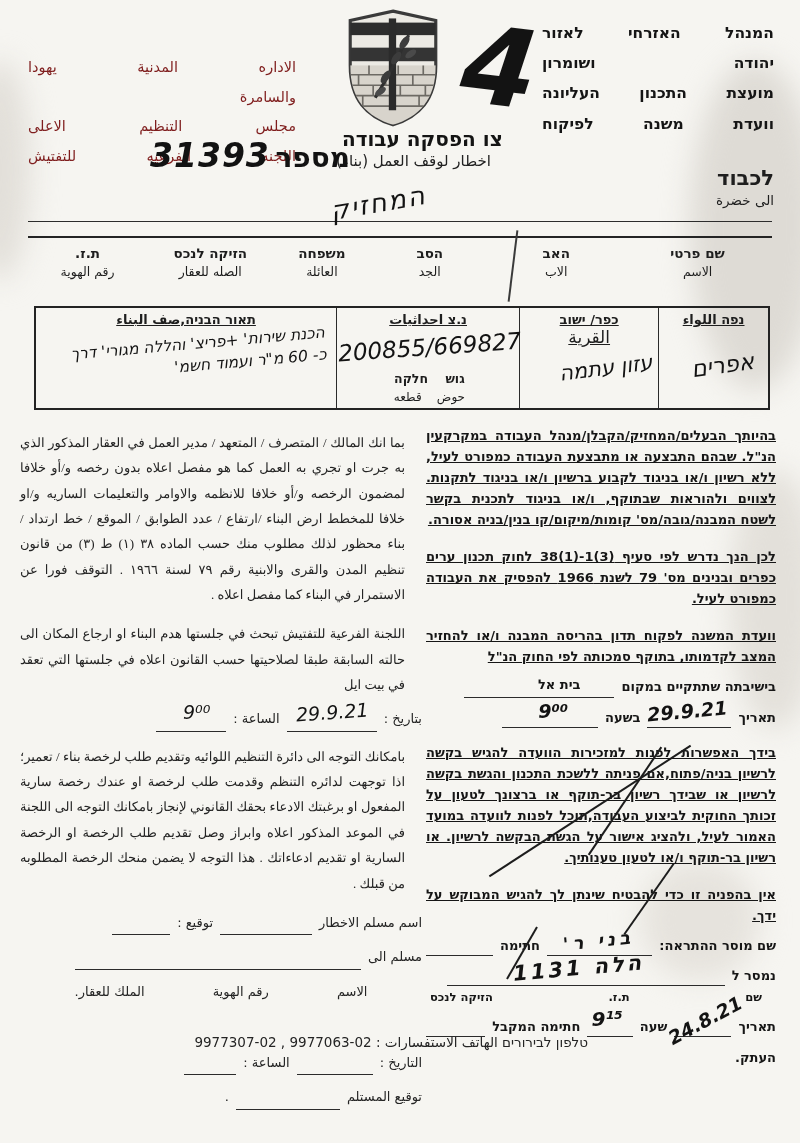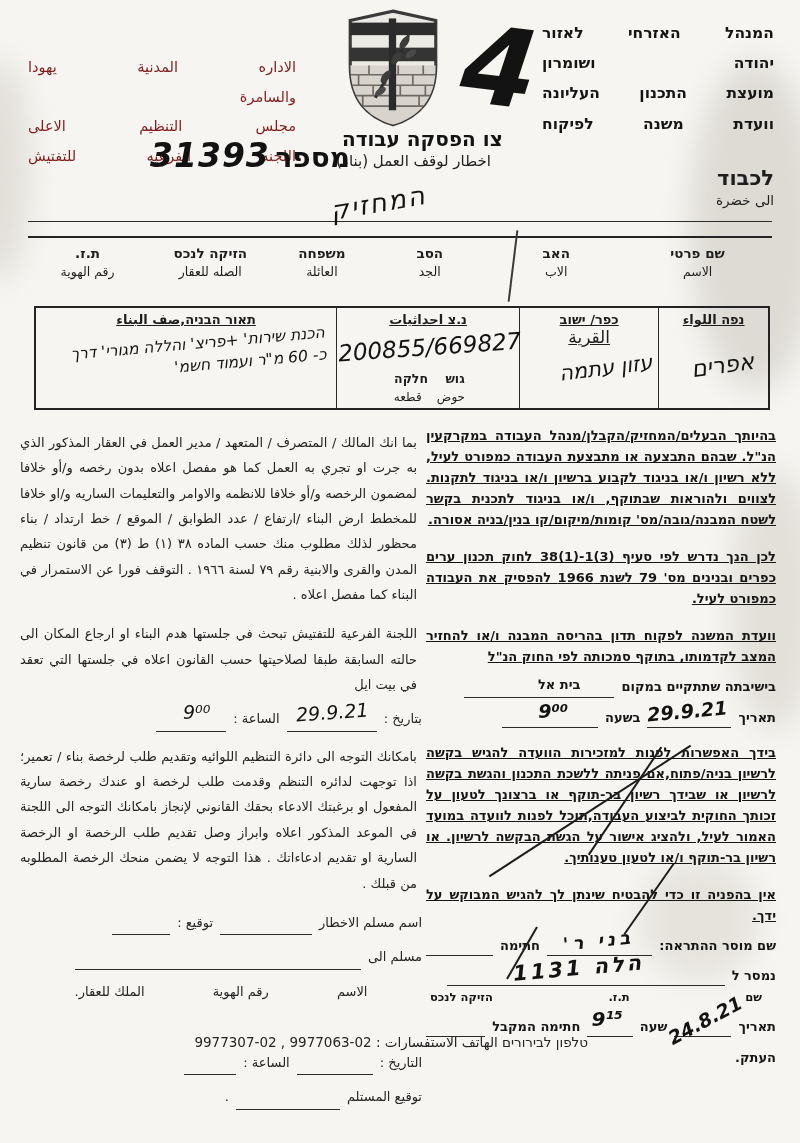--- a/index.html
+++ b/index.html
@@ -30,21 +30,21 @@
   .pcell .ar{font-size:12.5px;margin-top:3px;}
   .stray{left:512px;top:230px;width:2px;height:72px;background:#3a3a3a;transform:rotate(7deg);}
   
   .ltable{left:34px;top:306px;width:732px;height:100px;border:2.2px solid #232323;display:flex;direction:rtl;}
   .lcell{position:relative;border-left:1.6px solid #2a2a2a;box-sizing:border-box;padding:4px 6px;text-decoration:underline;}
   .lcell:last-child{border-left:none;}
   .lcell .lab{font-weight:bold;font-size:13px;text-align:center;direction:rtl;}
   .lcell .lab-ar{font-size:17px;text-align:center;direction:rtl;}
   
   .col-ar{left:20px;top:430px;width:402px;direction:rtl;font-size:13px;line-height:1.95;text-align:justify;color:#242424;}
-  .col-ar p{margin:0 5px 14px 0;}
+  .col-ar p{margin:0 17px 14px 0;font-family:Liberation Serif, serif;}
   .col-he{right:24px;top:425px;width:350px;direction:rtl;font-size:13px;font-weight:bold;line-height:1.62;text-align:justify;color:#161616;}
   .col-he p{margin:0 0 16px 0;text-decoration:underline;}
   .frow{display:flex;direction:rtl;align-items:flex-end;gap:7px;margin-top:9px;font-size:13px;white-space:nowrap;}
   .bl{display:inline-block;border-bottom:1.5px solid #2b2b2b;height:15px;vertical-align:-3px;position:relative;}
   .bl .hw{position:absolute;bottom:0;}
   .sublabels{display:flex;direction:rtl;justify-content:space-between;font-size:11.5px;font-weight:bold;padding:2px 14px 0 4px;}
   .copy{margin-top:10px;font-size:13px;}
   .stroke{position:absolute;border-top:2px solid #1d1d1d;pointer-events:none;}
   .footer{left:118px;top:1034px;width:470px;direction:rtl;font-size:13.5px;color:#242424;}
 </style>

